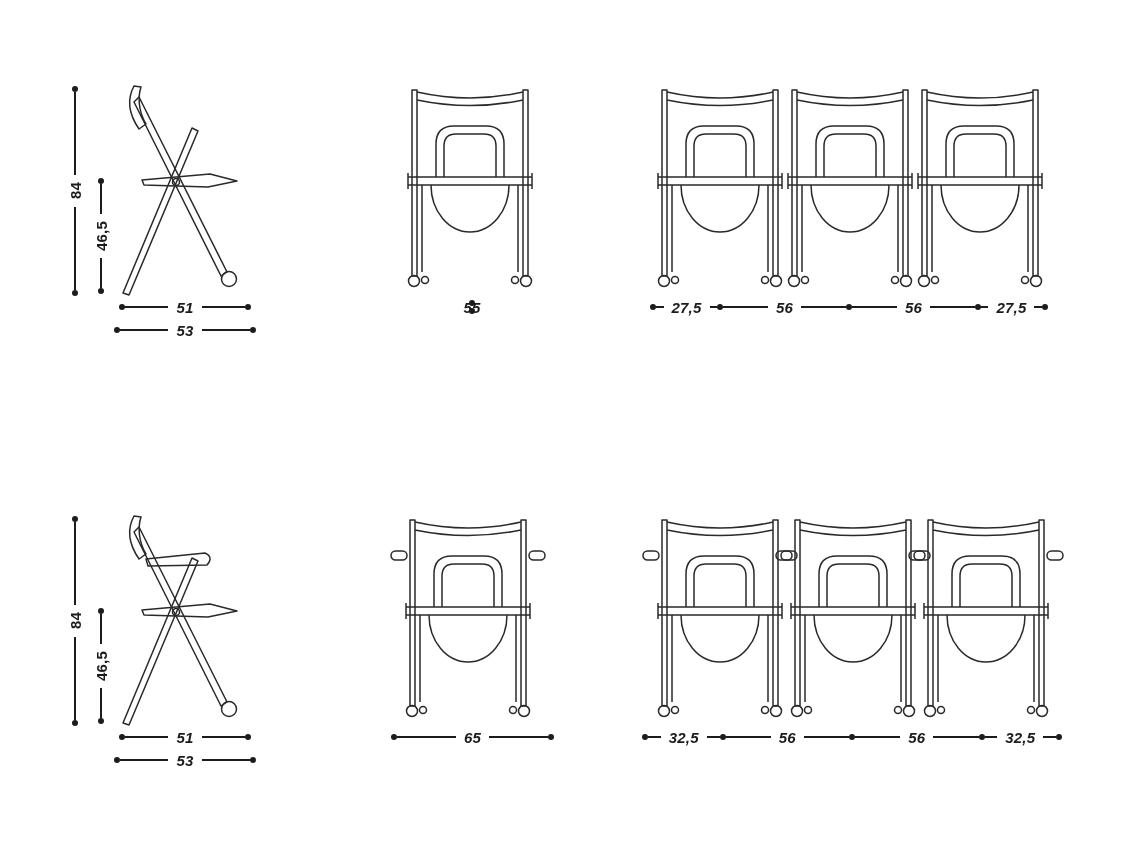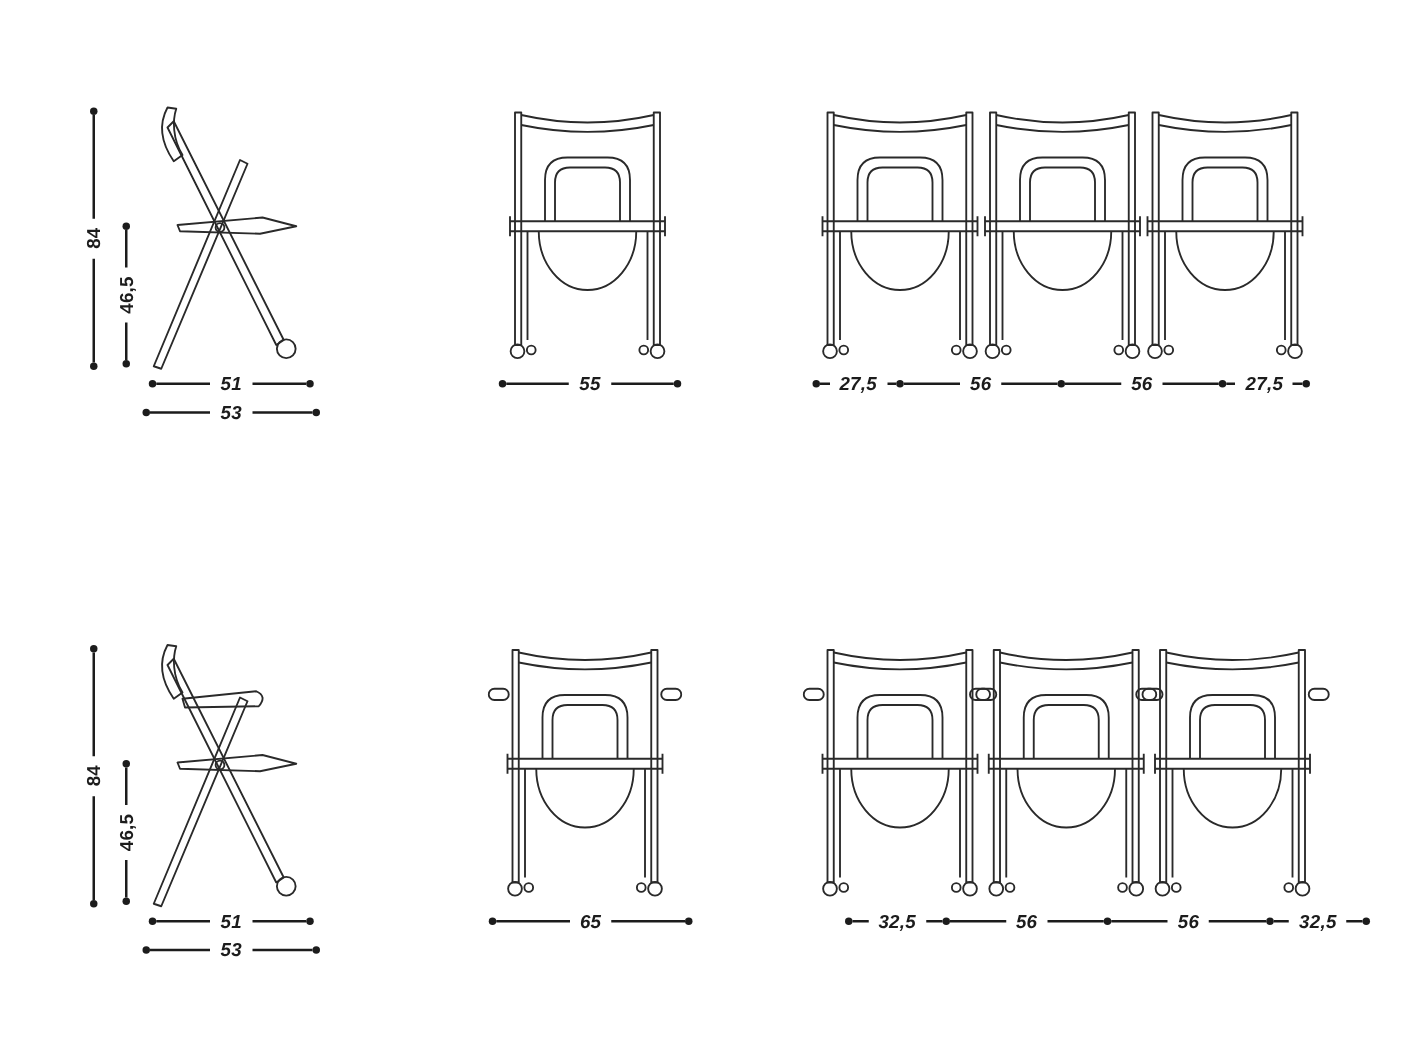--- a/index.html
+++ b/index.html
@@ -112,21 +112,21 @@
       <span class="lbl">53</span>
       <span class="line"></span>
     </span>
     <span class="dot"></span>
   </div>
 
   <svg class="fig" style="left:400px;top:83px;" width="140" height="212" viewBox="0 0 140 212">
     <use href="#chairFront"></use>
   </svg>
 
-  <div class="dim dim-h" style="left:399px;top:300px;width:146px;">
+  <div class="dim dim-h" style="left:399px;top:300px;width:146px;flex-direction:column;">
     <span class="dot"></span>
     <span class="seg" style="flex-grow:1">
       <span class="line"></span>
       <span class="lbl">55</span>
       <span class="line"></span>
     </span>
     <span class="dot"></span>
   </div>
 
   <svg class="fig" style="left:650px;top:83px;" width="400" height="212" viewBox="0 0 400 212">
@@ -221,21 +221,21 @@
     </span>
     <span class="dot"></span>
   </div>
 
   <svg class="fig" style="left:642px;top:513px;" width="422" height="212" viewBox="0 0 422 212">
     <use href="#chairFrontArm" x="0"></use>
     <use href="#chairFrontArm" x="133"></use>
     <use href="#chairFrontArm" x="266"></use>
   </svg>
 
-  <div class="dim dim-h" style="left:676px;top:730px;width:420px;justify-content:space-between;">
+  <div class="dim dim-h" style="left:642px;top:730px;width:420px;justify-content:space-between;">
     <span class="dot"></span>
     <span class="seg" style="flex-grow:77">
       <span class="line"></span>
       <span class="lbl">32,5</span>
       <span class="line"></span>
     </span>
     <span class="dot"></span>
     <span class="seg" style="flex-grow:133">
       <span class="line"></span>
       <span class="lbl">56</span>

